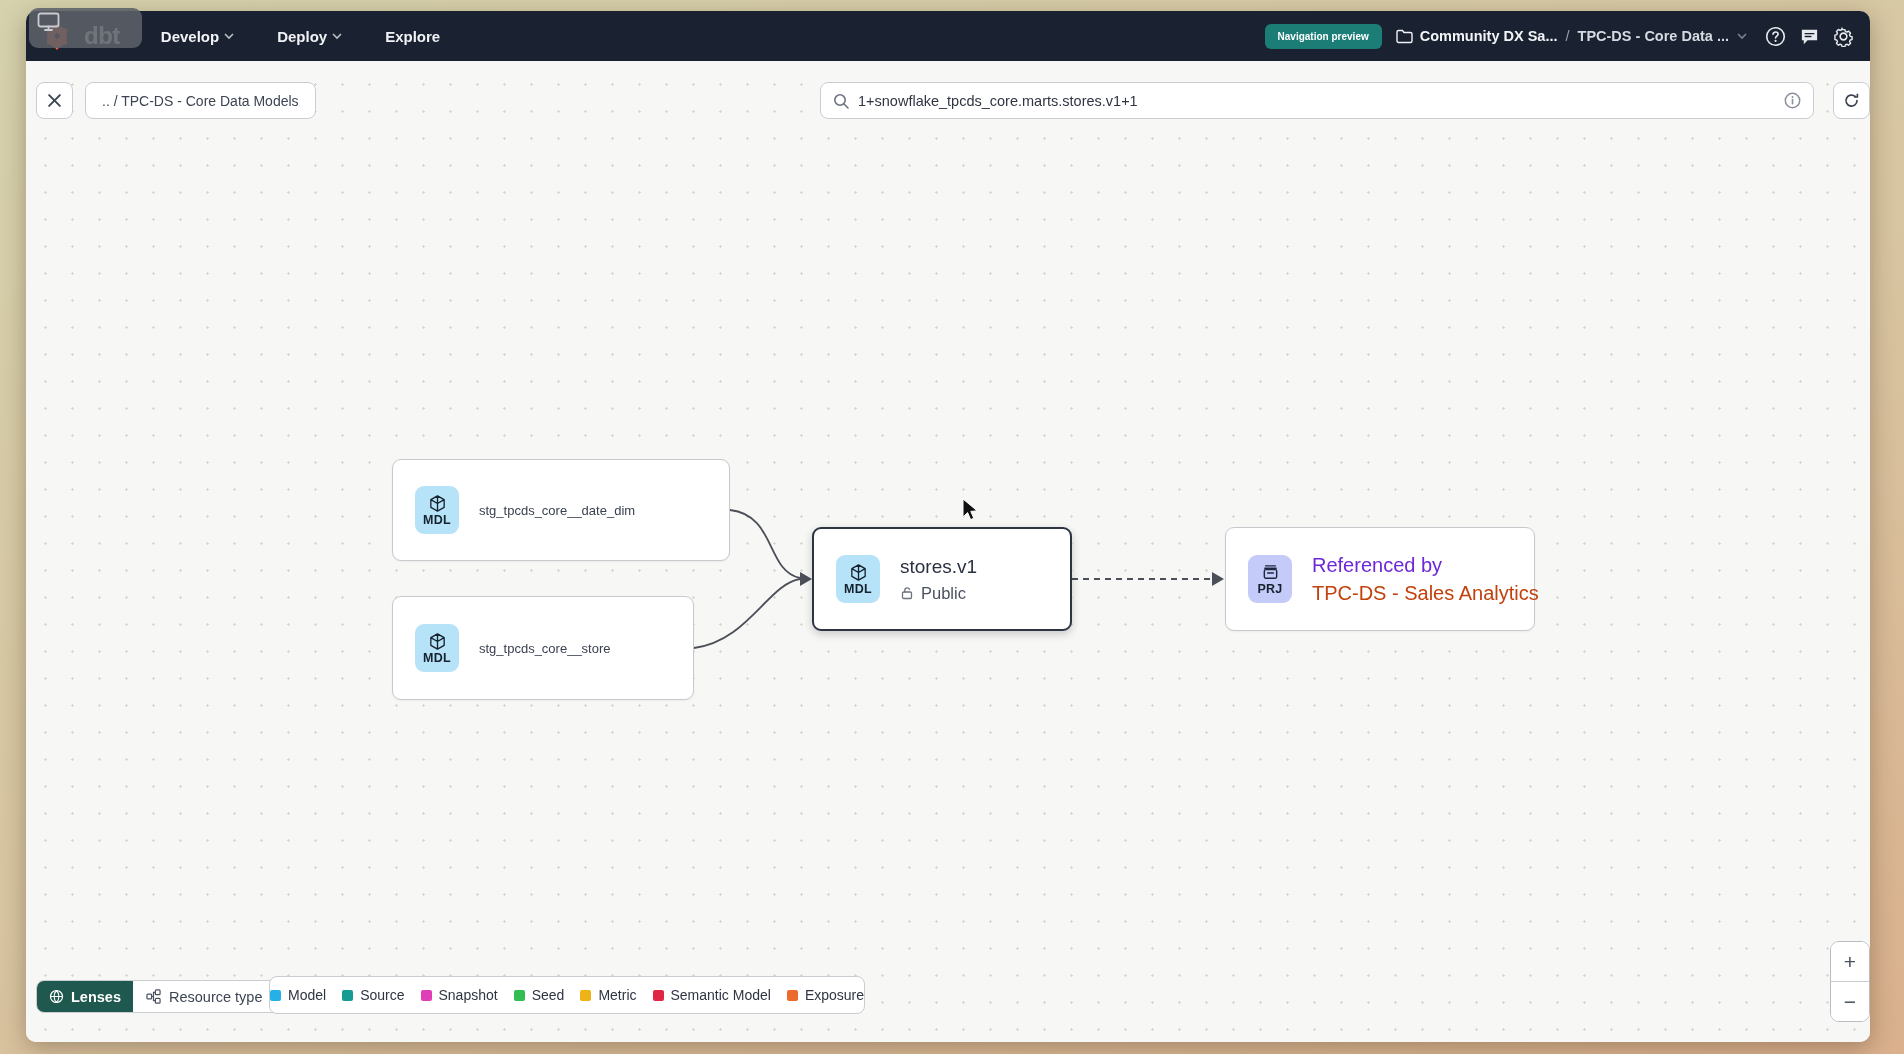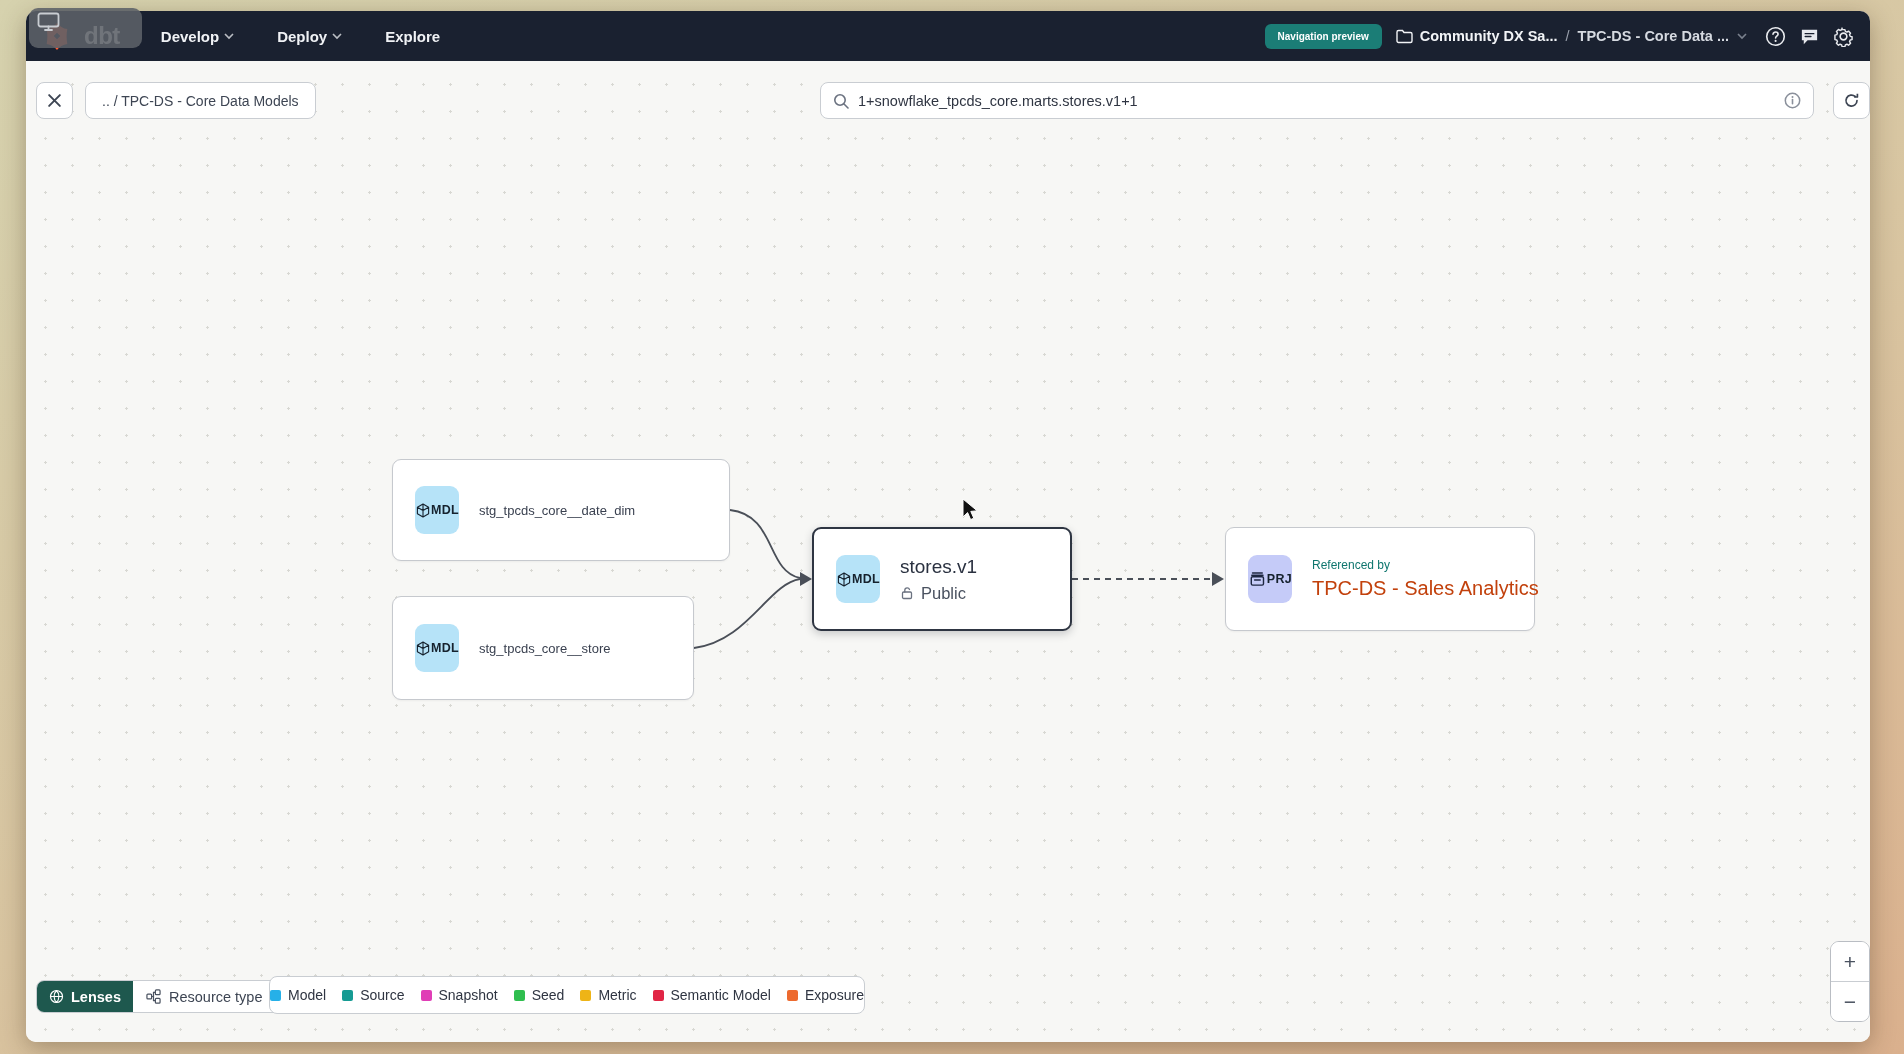--- a/index.html
+++ b/index.html
@@ -59,29 +59,29 @@
     font-family:inherit; background:transparent; }
   .info-icon { width:17px; height:17px; color:#8a909b; flex:none; cursor:pointer; }
   .refresh-btn { left:1807px; top:21px; width:37px; height:37px; }
   .refresh-btn svg { width:17px; height:17px; }
 
   
   .node { position:absolute; background:#fff; border:1px solid #c6c9ce; border-radius:9px;
     display:flex; align-items:center; gap:20px; padding:0 22px; cursor:pointer;
     box-shadow:0 1px 2px rgba(30,35,45,.05); }
   .node.selected { border:2px solid #2e3542; box-shadow:0 3px 8px rgba(30,35,45,.22); }
-  .node-icon { width:44px; height:48px; border-radius:9px; display:flex; flex-direction:row;
+  .node-icon { width:44px; height:48px; border-radius:9px; display:flex; flex-direction:column;
     align-items:center; justify-content:center; flex:none; color:#16222e; }
   .node-icon svg { width:19px; height:19px; }
   .node-icon .badge { font-size:12.5px; font-weight:bold; letter-spacing:.3px; margin-top:0px; }
   .node-label { font-size:13px; color:#3a4150; white-space:nowrap; }
   .node-title { font-size:19px; color:#2a3140; }
   .node-sub { display:flex; align-items:center; gap:7px; margin-top:6px; font-size:16.5px; color:#4a5260; }
   .node-sub svg { width:14px; height:14px; color:#6b7280; }
-  .node-kicker { font-size:12px; color:#0f766e; }
+  .node-kicker { font-size:20px; color:#6d28d9; }
   .node-big { font-size:20px; color:#c2410c; margin-top:5px; white-space:nowrap; }
 
   .edges { position:absolute; left:0; top:0; width:100%; height:100%; pointer-events:none; }
 
   
   .lens-group { position:absolute; left:10px; top:919px; height:33px; display:flex;
     border-radius:8px; overflow:hidden; border:1px solid #c9cdd2; background:#fff; }
   .lenses-btn { background:#1e584e; color:#fff; display:flex; align-items:center; gap:7px;
     padding:0 12px; font-size:14.5px; font-weight:600; cursor:pointer; }
   .lenses-btn svg { width:15px; height:15px; }

